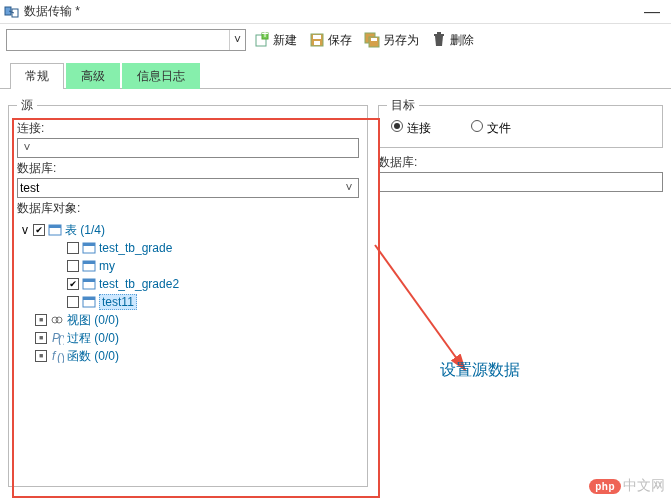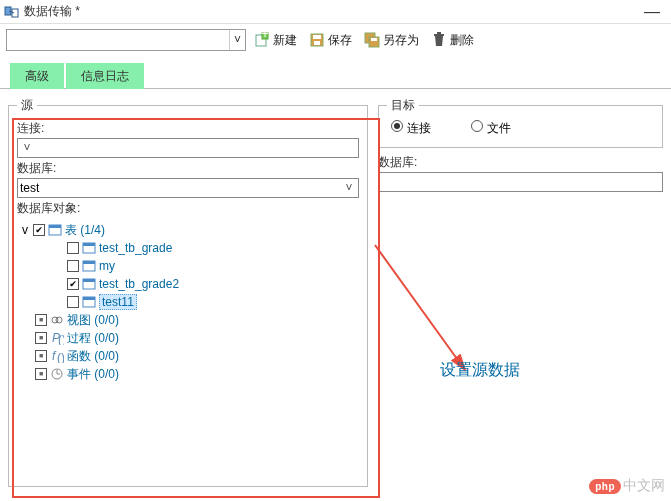--- a/index.html
+++ b/index.html
@@ -107,20 +107,21 @@
           <path d="M4 4 h8 l-1 10 h-6 z" fill="#555"></path>
           <rect x="3" y="2" width="10" height="2" fill="#555"></rect>
           <rect x="6" y="0" width="4" height="2" fill="#555"></rect>
         </svg>
     </span>
     <span class="lbl">删除</span>
   </div>
 </div>
 
 <div class="tabs">
+  <div class="tab active">常规</div>
   <div class="tab">高级</div>
   <div class="tab">信息日志</div>
 </div>
 
 <div class="body-area">
 
   <div class="panel">
     <fieldset class="src-fs">
       <legend>源</legend>
       <div class="field-row">
@@ -213,30 +214,20 @@
         </div>
         <div class="tree-row indent1">
           <span class="chk partial"></span>
           <span class="icon16">
               <svg width="14" height="14">
                 <text x="2" y="11" font-size="10" font-style="italic" fill="#5b8ab3">f</text>
                 <text x="7" y="13" font-size="7" fill="#5b8ab3">()</text>
               </svg>
             </span>
           <span class="tree-label"><span>函数</span>&nbsp;<span>(0/0)</span></span>
-        </div>
-        <div class="tree-row indent1">
-          <span class="chk partial"></span>
-          <span class="icon16">
-              <svg width="14" height="14">
-                <circle cx="7" cy="7" r="5" fill="#fff" stroke="#888"></circle>
-                <path d="M7 7 L7 3 M7 7 L10 7" stroke="#888"></path>
-              </svg>
-            </span>
-          <span class="tree-label"><span>事件</span>&nbsp;<span>(0/0)</span></span>
         </div>
       </div>
     </fieldset>
   </div>
 
   <div class="panel-right">
     <fieldset>
       <legend>目标</legend>
       <div class="radio-row">
         <div class="radio">

